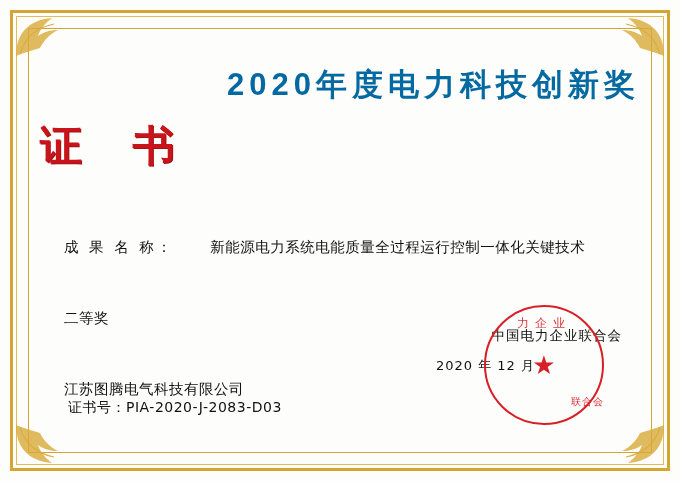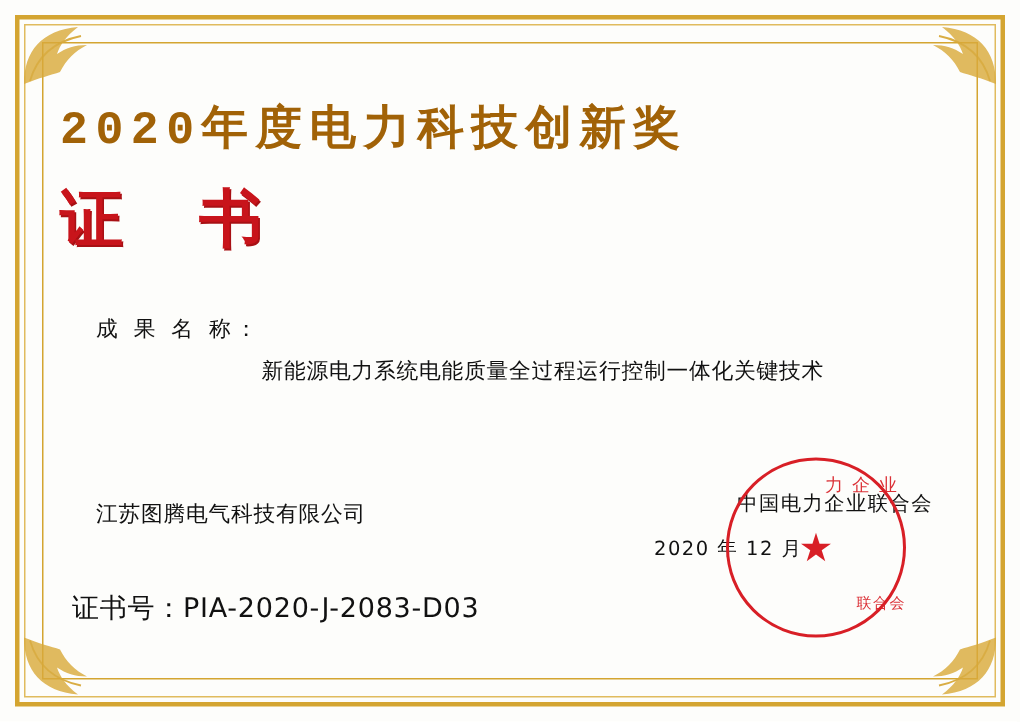--- a/index.html
+++ b/index.html
@@ -65,26 +65,26 @@
   .content {
     position: absolute;
     left: 40px;
     top: 40px;
     right: 40px;
     bottom: 40px;
   }
 
   .title-main {
     margin-top: 24px;
-    text-align: left;
-    font-family: Liberation Mono, monospace;
+    text-align: right;
+    font-family: Liberation Sans, sans-serif;
     font-weight: bold;
     font-size: 31px;
     letter-spacing: 5px;
-    color: #a16207;
+    color: #0369a1;
     white-space: nowrap;
   }
   .title-sub {
     margin-top: 12px;
     text-align: left;
     font-family: "DejaVu Serif", serif;
     font-weight: bold;
     font-size: 42px;
     letter-spacing: 18px;
     color: #c8141b;
@@ -92,48 +92,49 @@
     white-space: nowrap;
   }
 
   .fields {
     margin-top: 36px;
     padding-left: 24px;
     padding-right: 10px;
   }
   .field-row {
     display: flex;
-    align-items: flex-start;
+    align-items: flex-end;
     margin-bottom: 24px;
     font-size: 14.5px;
     color: #111111;
+    gap: 36px;
   }
   .field-label {
     flex: 0 0 auto;
     font-family: "DejaVu Sans", sans-serif;
     font-size: 14.5px;
     letter-spacing: 3px;
     color: #111111;
     white-space: nowrap;
   }
   .field-value {
     flex: 1 1 auto;
     font-family: "DejaVu Sans", sans-serif;
     font-size: 14.5px;
     letter-spacing: 0.5px;
     color: #111111;
     margin-top: 28px;
   }
 
   .footer {
     position: absolute;
-    left: 8px;
+    left: 28px;
     bottom: 24px;
     font-family: "DejaVu Sans", sans-serif;
-    font-size: 18px;
+    font-size: 14px;
     letter-spacing: 0.5px;
     color: #111111;
   }
 
   
   .seal {
     position: absolute;
     right: 36px;
     bottom: 16px;
     width: 120px;
@@ -152,21 +153,21 @@
     transform: translate(-50%, -50%);
     font-size: 26px;
     color: #d81f26;
     line-height: 1;
   }
   .seal-top-text {
     position: absolute;
     left: 0;
     right: 0;
     top: 10px;
-    text-align: right;
+    text-align: center;
     font-family: Liberation Sans, sans-serif;
     font-size: 12px;
     letter-spacing: 6px;
     color: #d81f26;
     opacity: 0.92;
   }
   .seal-bottom-text {
     position: absolute;
     left: 0;
     right: 0;
@@ -240,20 +241,21 @@
     <div class="title-sub">证 书</div>
 
     <div class="fields">
 
       <div class="field-row">
         <span class="field-label">成 果 名 称：</span>
         <span class="field-value">新能源电力系统电能质量全过程运行控制一体化关键技术</span>
       </div>
 
       <div class="field-row">
+        <span class="field-value">二等奖</span>
       </div>
 
       <div class="field-row">
         <span class="field-value">江苏图腾电气科技有限公司</span>
       </div>
 
     </div>
 
     <div class="footer">证书号：PIA-2020-J-2083-D03</div>
 

